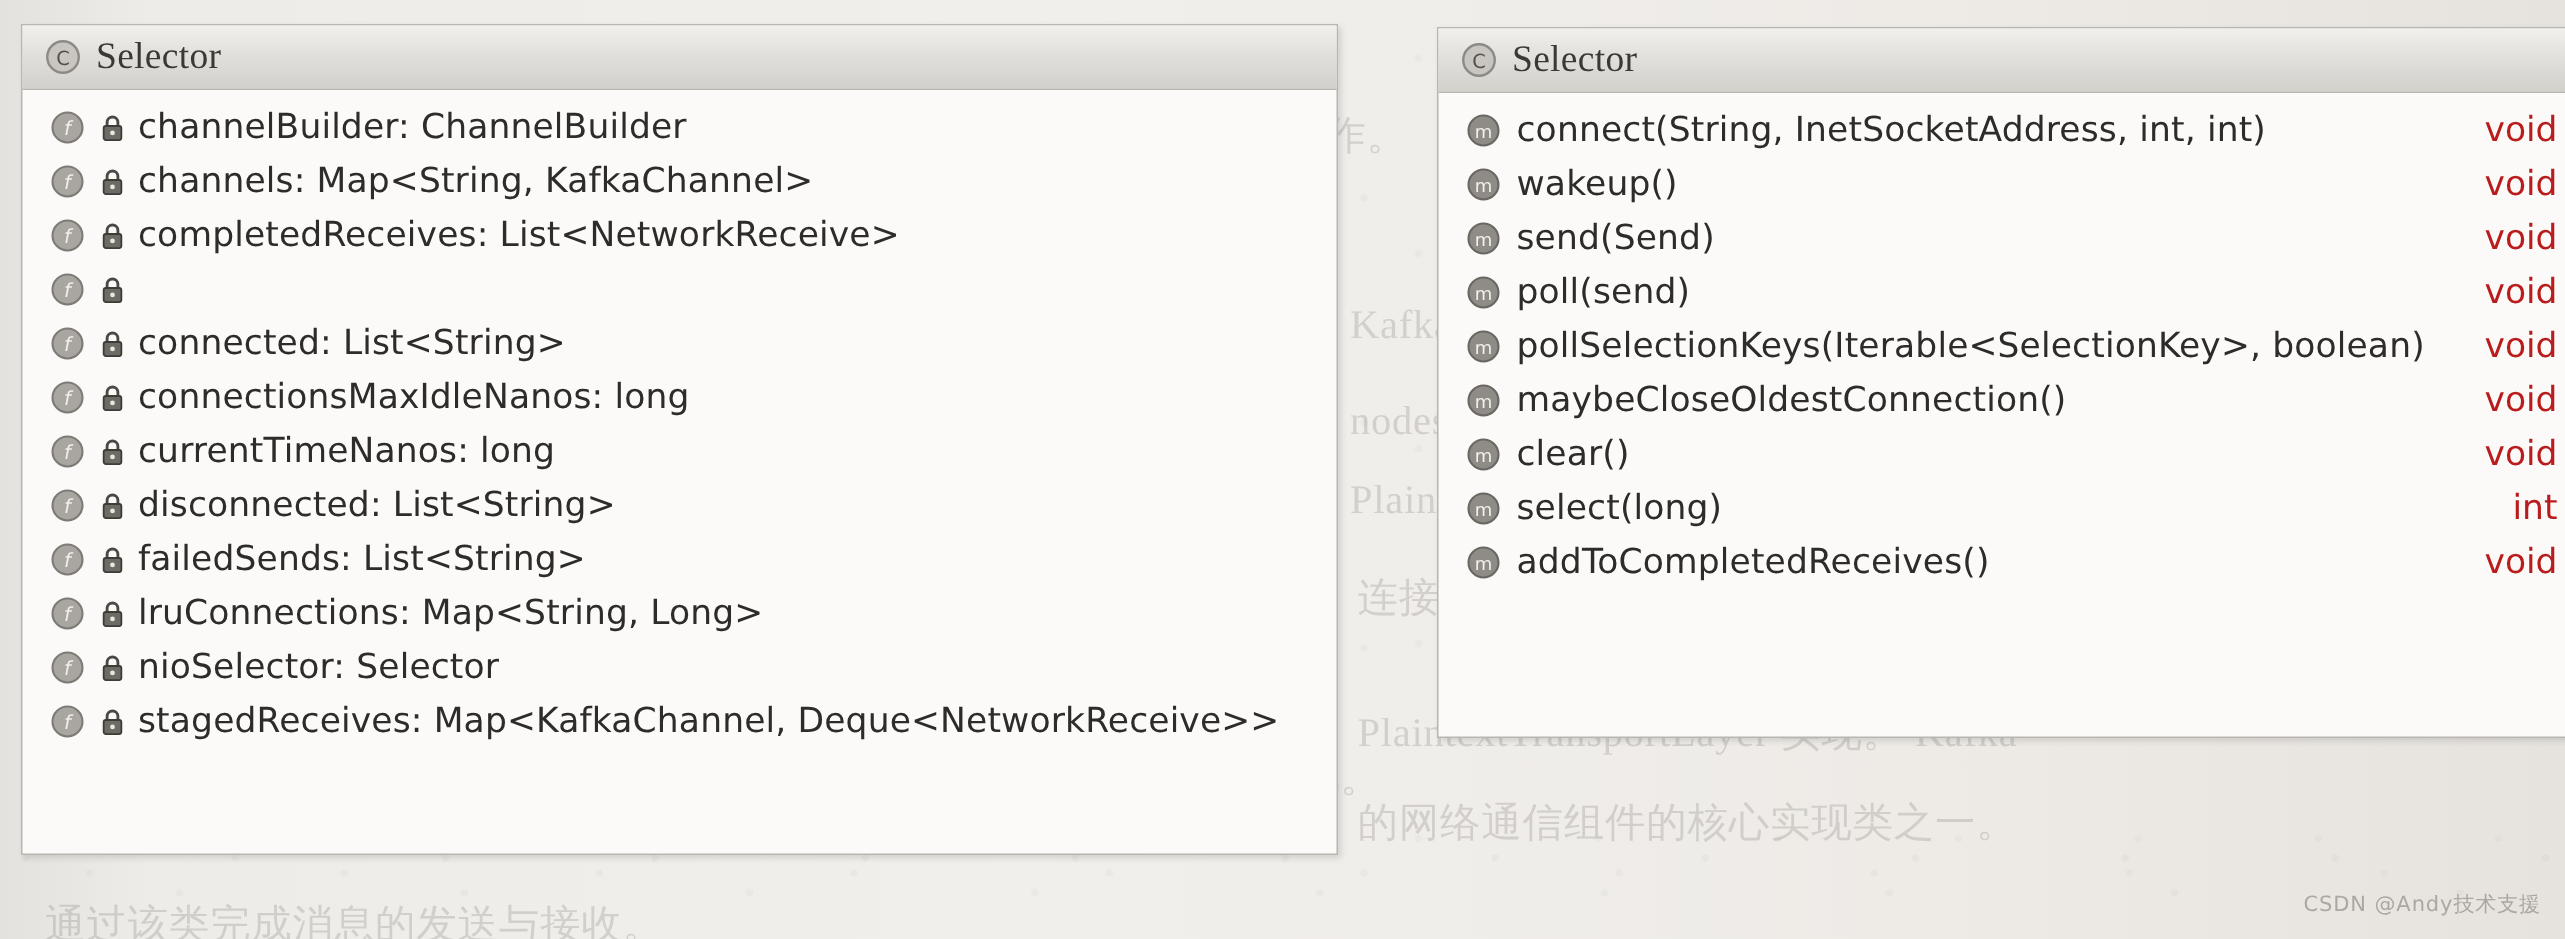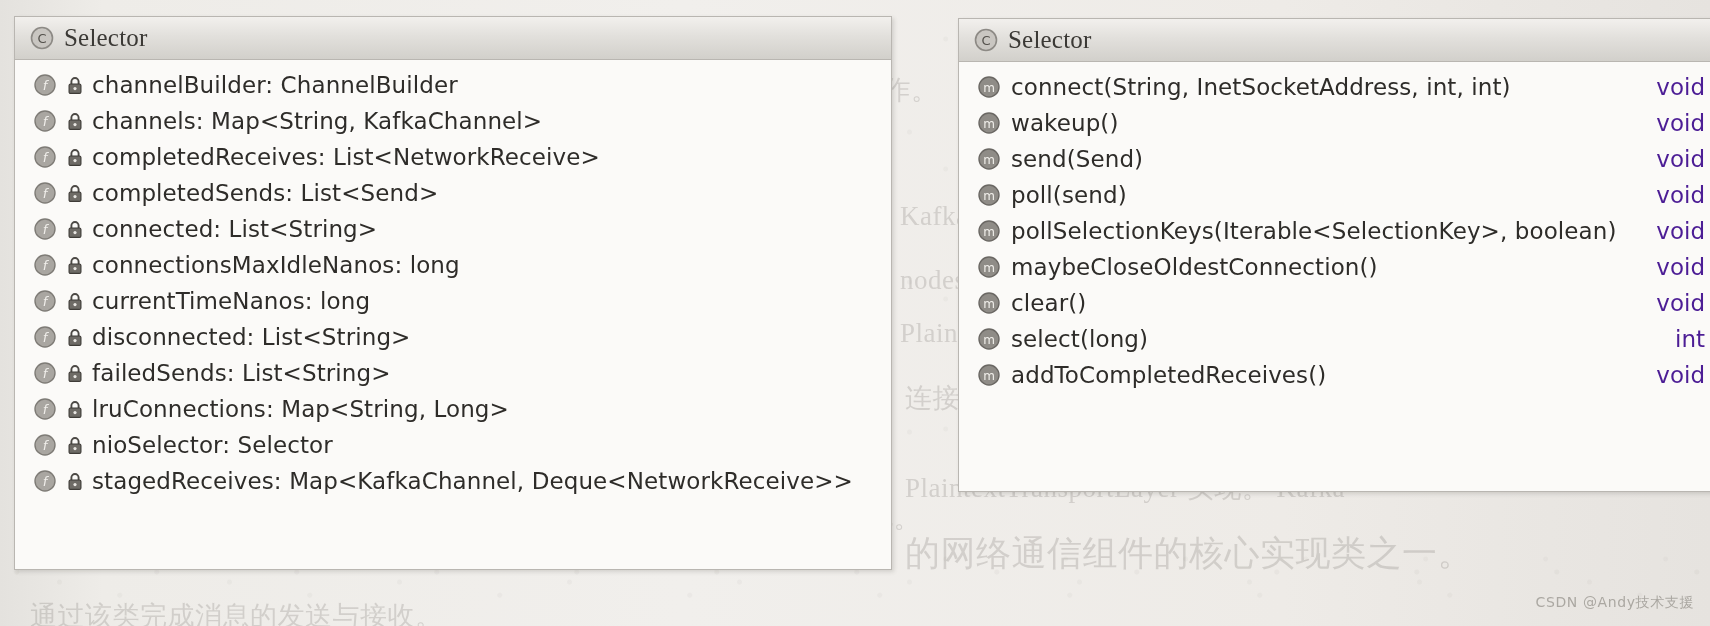--- a/index.html
+++ b/index.html
@@ -62,21 +62,21 @@
     white-space:nowrap;
   }
   .sig{
     font-size:23px;color:#2e2c29;letter-spacing:.1px;
     font-family:"DejaVu Sans","Liberation Sans",sans-serif;
     margin-left:9px;
     flex:0 1 auto;overflow:hidden;text-align:right;
   }
   .ret{
     margin-left:auto;padding-left:26px;
-    font-size:23px;color:#4c1d95;
+    font-size:23px;color:#b91c1c;
     font-family:"DejaVu Sans","Liberation Sans",sans-serif;
   }
 
   
   .ico{flex:0 0 auto;display:inline-block;line-height:0;}
   .ico svg{display:block;}
 
   
   #watermark{
     position:absolute;right:16px;bottom:14px;
@@ -96,21 +96,21 @@
     <div class="bleed" style="left: 24px; top: 232px; font-size: 27px;">的读写操作，并通过 KafkaChannel 管理每个连接的缓存。</div>
     <div class="bleed" style="left: 24px; top: 292px; font-size: 27px;">中。channelBuilder：用于创建 KafkaChannel 的</div>
     <div class="bleed" style="left: 24px; top: 362px; font-size: 27px;">成员变量 ChannelBuilder 接口，实现了不同的网络通道构建方式。</div>
     <div class="bleed" style="left: 24px; top: 422px; font-size: 27px;">PlaintextChannelBuilder 用于构建 KafkaChannel，目前支持三种实现。</div>
     <div class="bleed" style="left: 24px; top: 500px; font-size: 27px;">lruConnections：是一个 LinkedHashMap 类型，记录各个连接的使用情况。</div>
     <div class="bleed" style="left: 900px; top: 198px; font-size: 27px;">KafkaChannel 与 PlaintextTransportLayer</div>
     <div class="bleed" style="left: 900px; top: 262px; font-size: 27px;">nodes：记录连接的节点信息。</div>
     <div class="bleed" style="left: 900px; top: 318px; font-size: 27px;">PlaintextTransportLayer</div>
     <div class="bleed" style="left: 905px; top: 380px; font-size: 27px;">连接时间的映射，用于判断连接是否空闲。</div>
     <div class="bleed" style="left: 905px; top: 470px; font-size: 27px;">PlaintextTransportLayer 实现。 Kafka</div>
-    <div class="bleed" style="left: 905px; top: 530px; font-size: 35px;">的网络通信组件的核心实现类之一。</div>
+    <div class="bleed" style="left: 905px; top: 530px; font-size: 27px;">的网络通信组件的核心实现类之一。</div>
     <div class="bleed" style="left: 30px; top: 598px; font-size: 27px;">通过该类完成消息的发送与接收。</div>
   </div>
 
 <div class="uml" id="fields-panel" style="left:14px;top:16px;width:876px;height:552px;">
 
   <div class="uml-head">
     <span class="ico">
       <svg width="26" height="26" viewBox="0 0 26 26">
         <circle cx="13" cy="13" r="10.5" fill="#c9c6c1" stroke="#8d8a85" stroke-width="1.6"></circle>
         <text x="13" y="18" text-anchor="middle" font-size="13" font-family="DejaVu Sans, sans-serif" fill="#53504b">C</text>
@@ -175,21 +175,20 @@
             <text x="13" y="18" text-anchor="middle" font-size="13" font-style="italic" font-family="DejaVu Sans, sans-serif" fill="#f0eeea">f</text>
           </svg>
         </span>
         <span class="ico" style="margin-left:9px;">
           <svg width="16" height="19" viewBox="0 0 16 19">
             <path d="M4.4 8.2V5.6a3.6 3.6 0 0 1 7.2 0v2.6" fill="none" stroke="#4c4945" stroke-width="1.9"></path>
             <rect x="2.1" y="8.0" width="11.8" height="9.4" rx="1.5" fill="#6e6b66" stroke="#3f3c38" stroke-width="1.2"></rect>
             <circle cx="8" cy="12.6" r="1.6" fill="#e8e6e2"></circle>
           </svg>
         </span>
-        <span class="sig">completedSends: List&lt;Send&gt;</span>
       </div>
       <div class="row">
         <span class="ico">
           <svg width="26" height="26" viewBox="0 0 26 26">
             <circle cx="13" cy="13" r="10" fill="#a9a6a1" stroke="#7e7b76" stroke-width="1.4"></circle>
             <text x="13" y="18" text-anchor="middle" font-size="13" font-style="italic" font-family="DejaVu Sans, sans-serif" fill="#f0eeea">f</text>
           </svg>
         </span>
         <span class="ico" style="margin-left:9px;">
           <svg width="16" height="19" viewBox="0 0 16 19">

